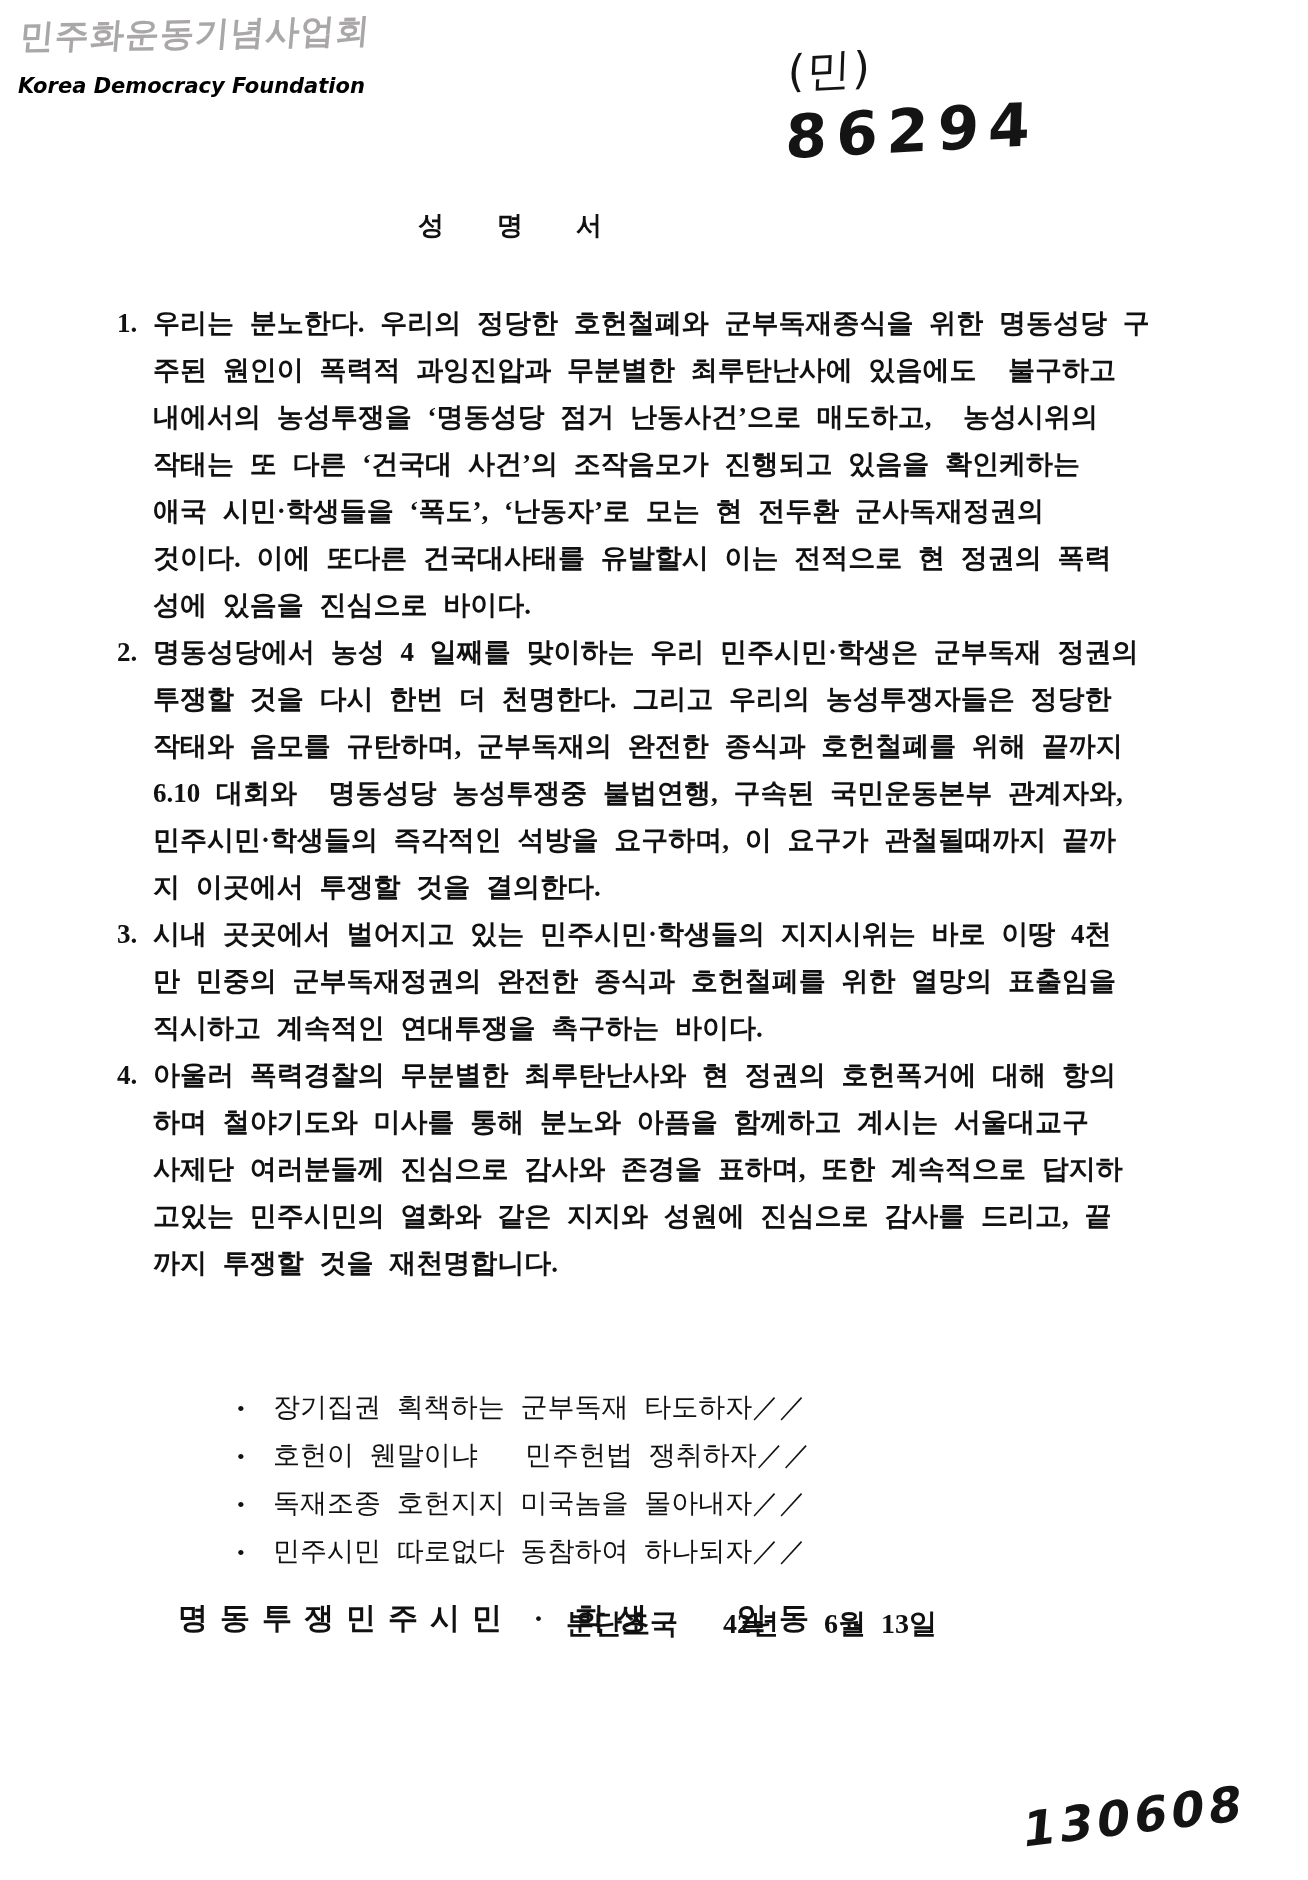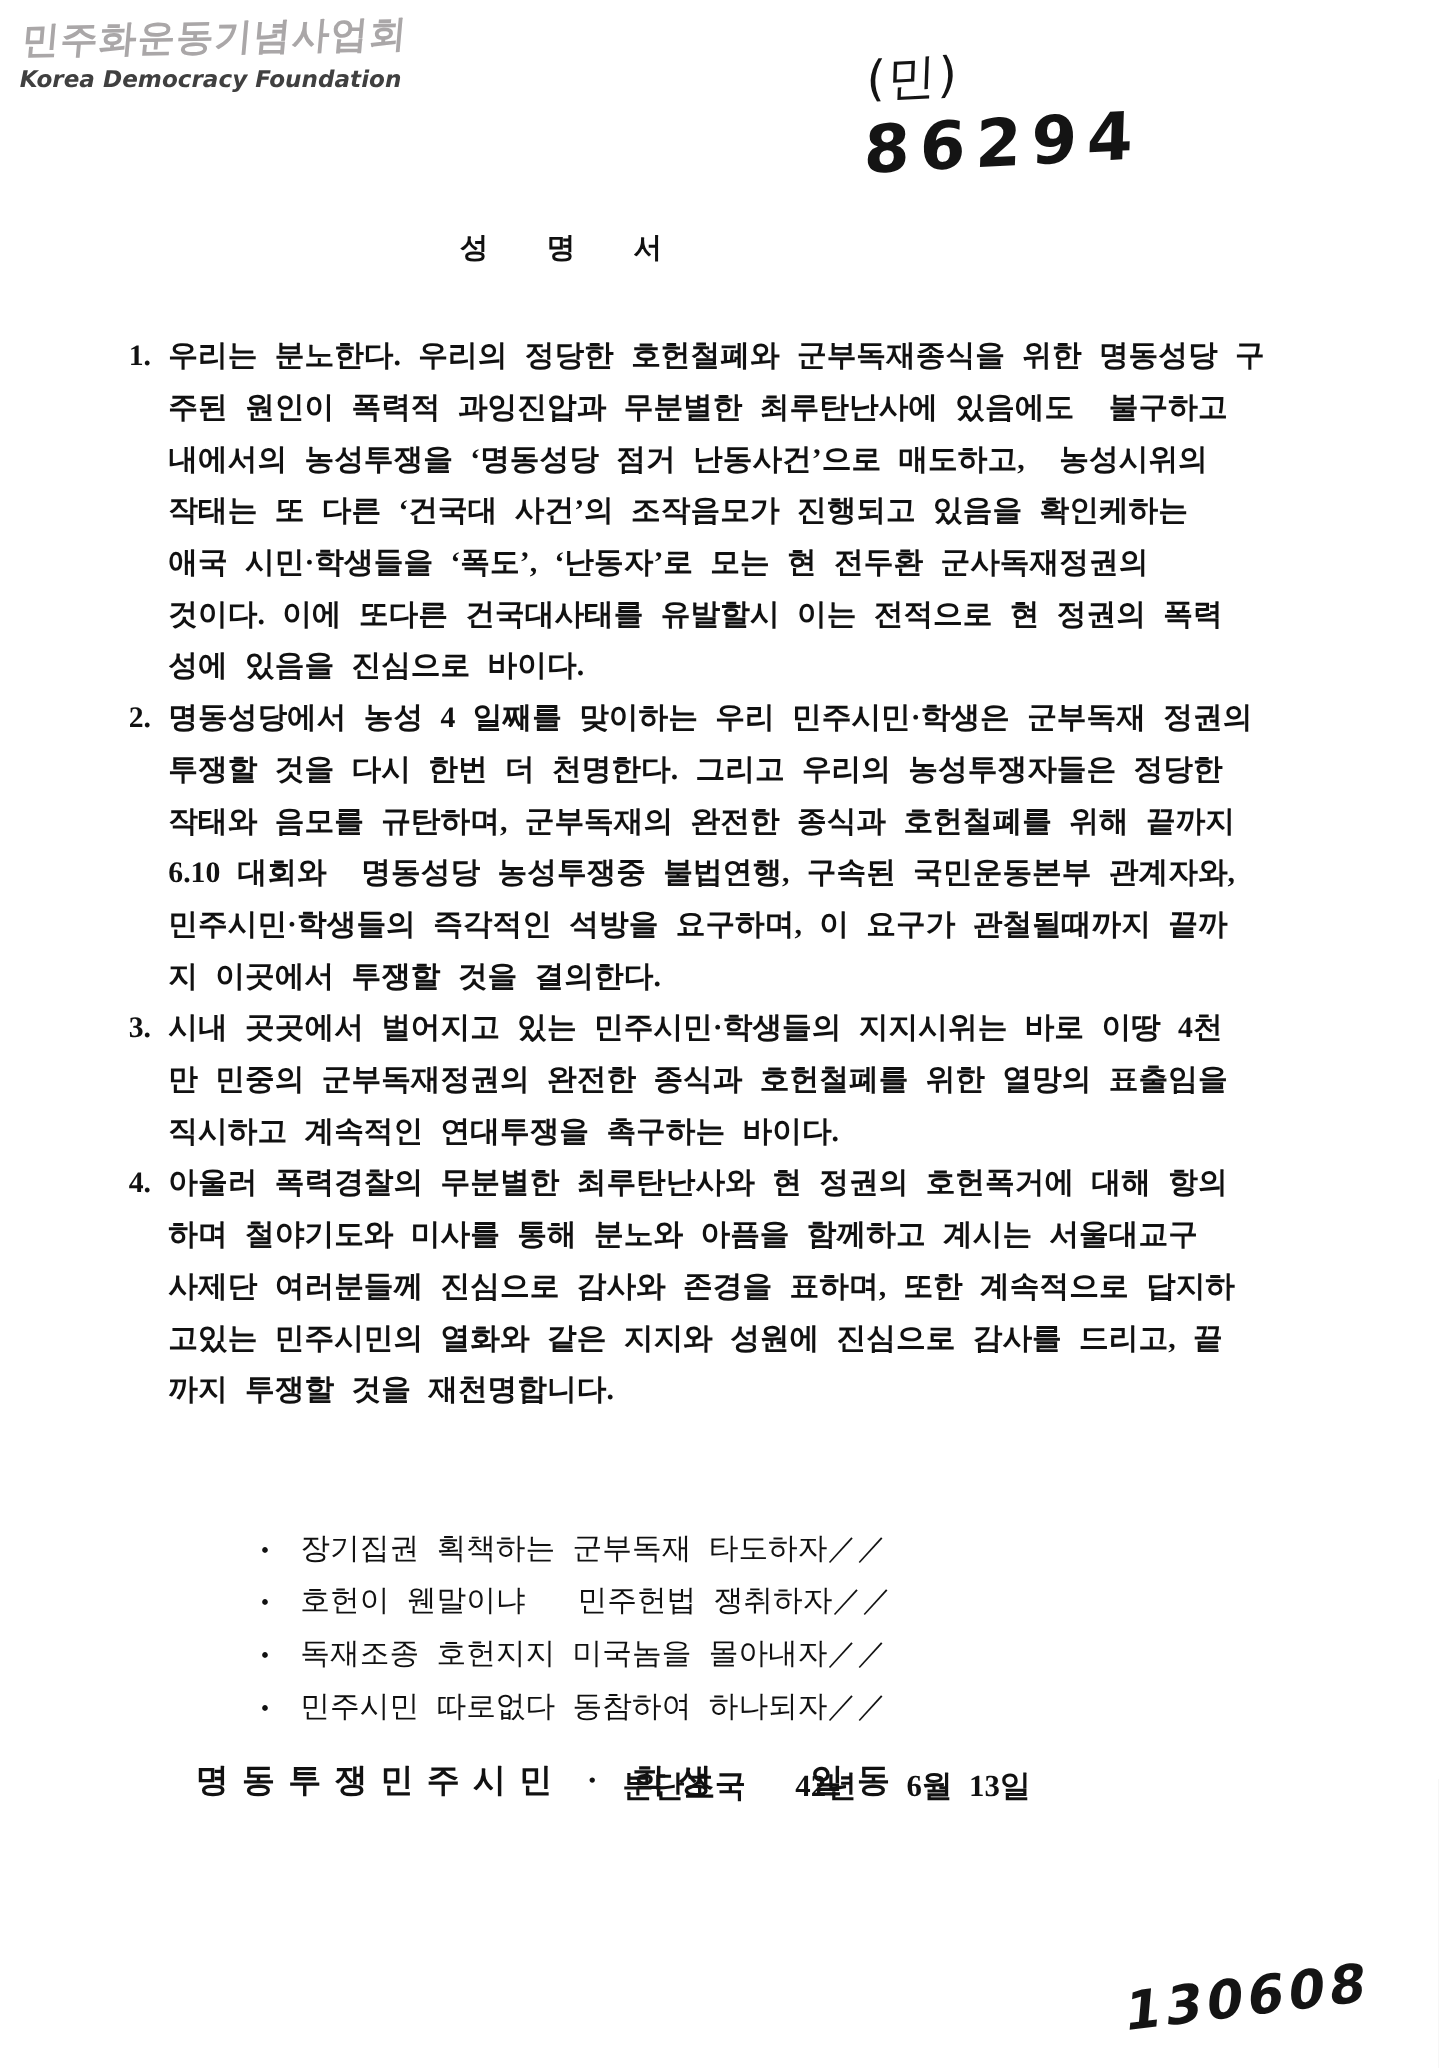--- a/index.html
+++ b/index.html
@@ -23,22 +23,22 @@
     color: #aaa7a8;
     transform: skewX(-6deg) rotate(-1deg);
     transform-origin: left bottom;
     white-space: pre;
   }
   .logo-en {
     font-family: "DejaVu Sans", sans-serif;
     font-weight: bold;
     font-style: italic;
     font-size: 21px;
-    color: #404040;
-    margin-top: 0;
+    color: #000000;
+    margin-top: 14px;
     white-space: pre;
   }
 
   .doc-number {
     position: absolute; top: 18px; left: 766px;
     font-family: "DejaVu Sans", sans-serif;
     color: #141414;
     transform: rotate(-3deg) skewX(-5deg);
     white-space: pre;
   }

